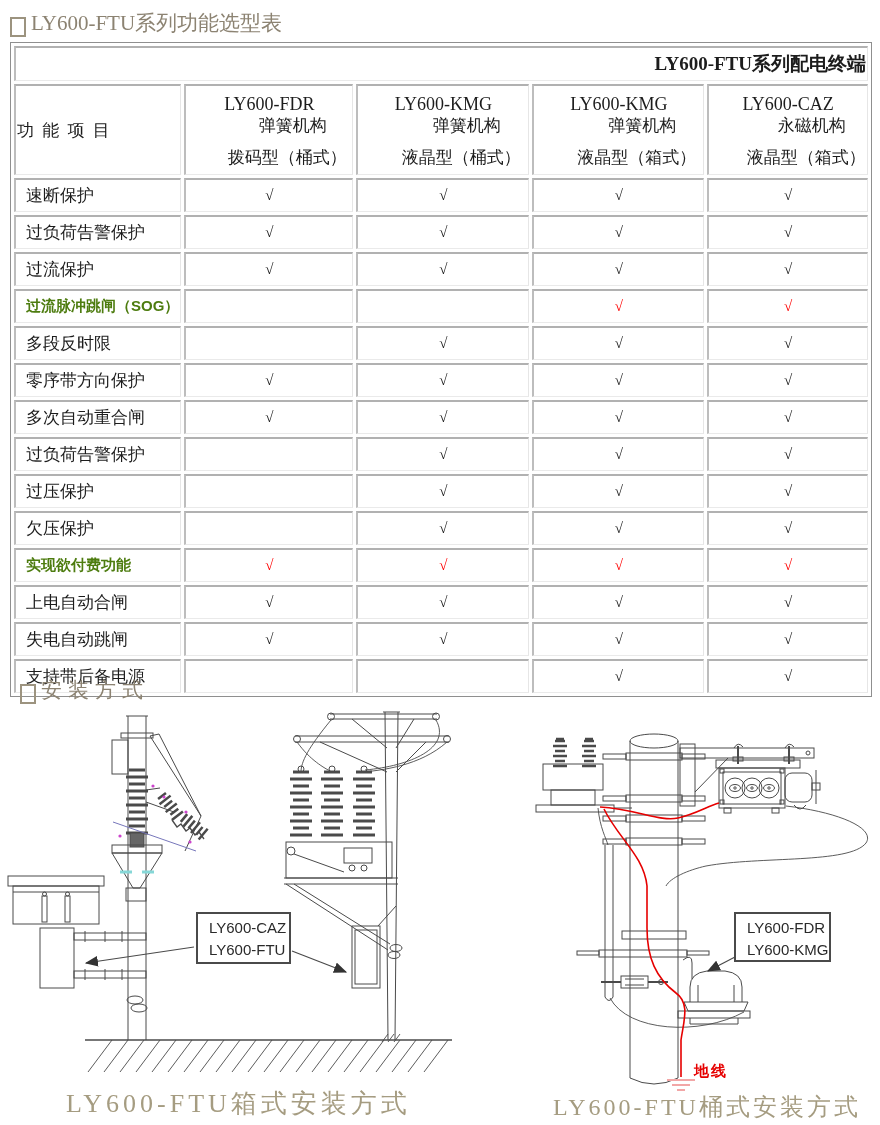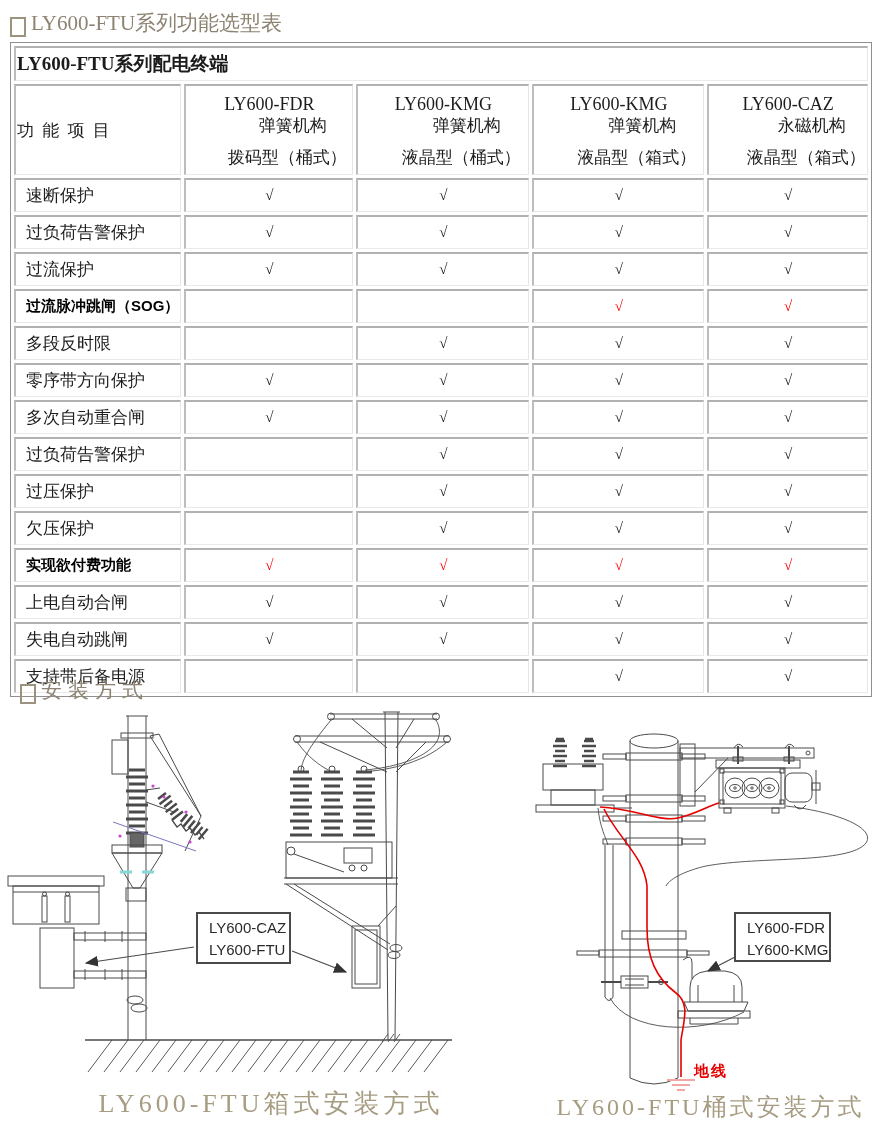--- a/index.html
+++ b/index.html
@@ -8,40 +8,40 @@
   
   .sec-title{position:absolute;color:#8c8372;font-size:21px;display:flex;align-items:flex-end;}
   .bullet{display:inline-block;width:12px;height:16px;border:2px solid #9c937f;margin-right:5px;}
   #sec1{left:10px;top:9px;}
   #sec2{left:20px;top:676px;letter-spacing:6px;}
   
   .tblwrap{position:absolute;left:10px;top:42px;width:860px;border:1px solid #8f8f8f;background:#fff;}
   table{width:100%;border-collapse:separate;border-spacing:3px;}
   td{background:#fff;border-top:2px solid #b1b1b1;border-left:2px solid #bdbdbd;
      border-right:1px solid #e6e6e6;border-bottom:1px solid #eaeaea;color:#1c1c1c;}
-  td.titlecell{height:30px;text-align:left;font-weight:bold;font-size:19px;}
+  td.titlecell{height:30px;text-align:right;font-weight:bold;font-size:19px;}
   td.fcell{height:84px;text-align:left;font-size:17px;letter-spacing:2px;}
   td.hcell{height:84px;text-align:center;font-size:17px;vertical-align:middle;padding:2px 0;}
   .hm{line-height:22px;font-size:18px;}
   .hmech{line-height:22px;font-size:17px;padding-left:47px;}
   .ht{margin-top:11px;line-height:20px;font-size:17px;margin-left:36px;}
   td.labcell{height:29px;padding-left:10px;font-size:17px;white-space:nowrap;}
   td.ckcell{height:29px;text-align:center;font-size:15px;}
-  tr.redrow td.labcell{color:#000000;font-weight:bold;
+  tr.redrow td.labcell{color:#4d7c0f;font-weight:bold;
       font-family:"Liberation Sans","DejaVu Sans",sans-serif;font-size:15px;}
   tr.redrow td.ckcell{color:#fe0000;font-weight:bold;}
   
   svg{position:absolute;left:0;top:0;}
   .lblbox{position:absolute;background:#fff;border:2px solid #4a4a4a;box-sizing:border-box;
       font:15px/22px "Liberation Sans","DejaVu Sans",sans-serif;color:#2a2a2a;padding:3px 0 3px 11px;}
   #lbl-left{left:196px;top:912px;width:95px;height:52px;}
   #lbl-right{left:734px;top:912px;width:97px;height:50px;}
   #gnd{position:absolute;left:694px;top:1062px;font:bold 15px "Liberation Sans","DejaVu Sans",sans-serif;
       color:#e60000;letter-spacing:2px;}
-  .cap{position:absolute;color:#a59c81;text-align:center;}
+  .cap{position:absolute;color:#a59c81;}
   #cap-left{left:66px;top:1086px;width:410px;font-size:26px;letter-spacing:4px;}
   #cap-right{left:553px;top:1091px;width:315px;font-size:24px;letter-spacing:3px;}
 </style>
 </head>
 <body>
 
 <div class="canvas">
 
   <div class="sec-title" id="sec1">
     <span class="bullet"></span>

